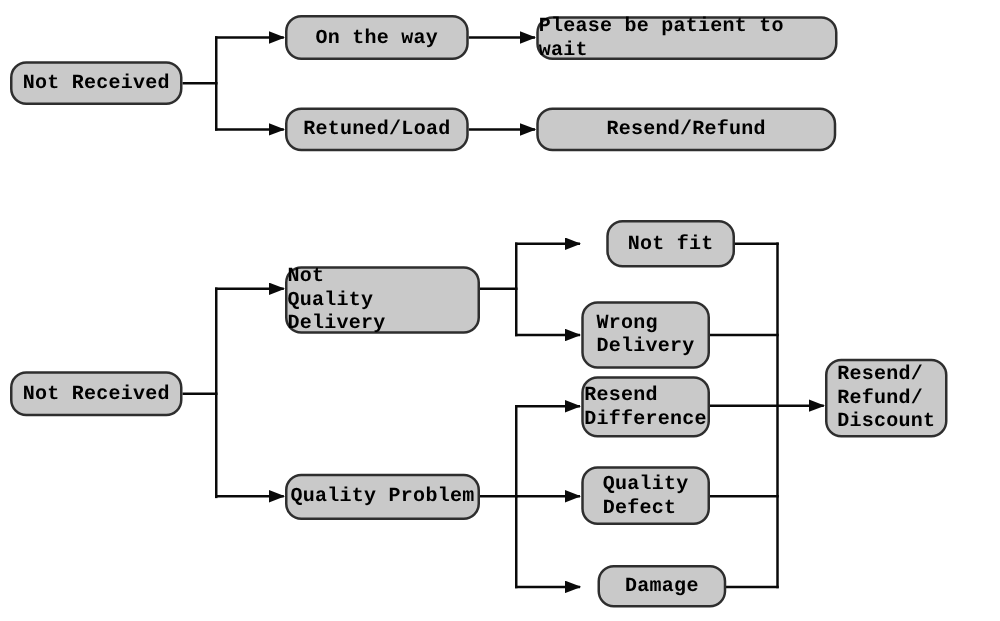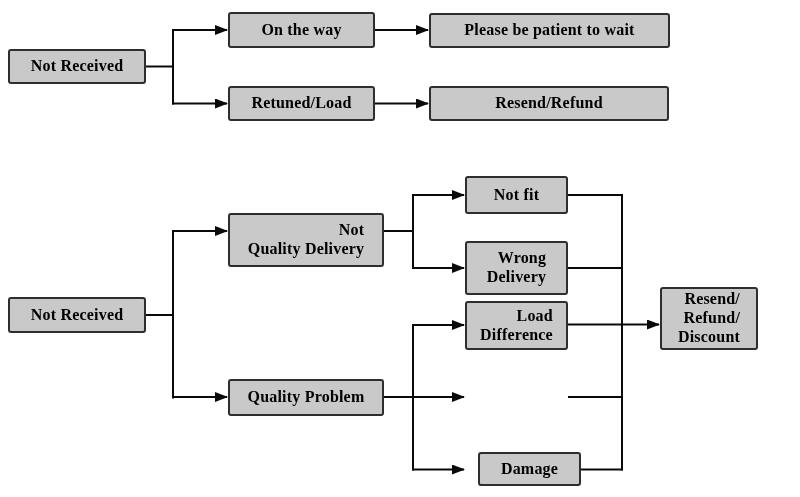--- a/index.html
+++ b/index.html
@@ -29,31 +29,32 @@
     stroke-width:2;
   }
   .wires marker path{
     fill:var(--connector);
     stroke:none;
   }
   .node{
     position:absolute;
     background:var(--node-fill);
     border:2px solid var(--node-border);
-    border-radius:3px;
+    border-radius:13px;
     display:flex;
     align-items:center;
     justify-content:center;
-    text-align:right;
+    text-align:left;
     font-weight:bold;
     font-size:16px;
     line-height:1.17;
     color:var(--text);
     white-space:pre-line;
     letter-spacing:0.2px;
+    font-family:Liberation Mono, monospace;
   }
 </style>
 </head>
 <body>
 
 <div class="stage">
 
   <svg class="wires" viewBox="0 0 800 497" aria-hidden="true">
     <defs>
       <marker id="arrow" markerWidth="13" markerHeight="10" refX="12" refY="5" orient="auto" markerUnits="userSpaceOnUse">
@@ -99,23 +100,25 @@
   <div class="node" style="left:8px;top:49px;width:138px;height:35px">Not Received</div>
   <div class="node" style="left:228px;top:12px;width:147px;height:36px">On the way</div>
   <div class="node" style="left:228px;top:86px;width:147px;height:35px">Retuned/Load</div>
   <div class="node" style="left:429px;top:13px;width:241px;height:35px">Please be patient to wait</div>
   <div class="node" style="left:429px;top:86px;width:240px;height:35px">Resend/Refund</div>
 
   <div class="node" style="left:8px;top:297px;width:138px;height:36px">Not Received</div>
   <div class="node" style="left:228px;top:213px;width:156px;height:54px">Not
 Quality Delivery</div>
   <div class="node" style="left:228px;top:379px;width:156px;height:37px">Quality Problem</div>
-  <div class="node" style="left:465px;top:176px;width:103px;height:38px">Not fit</div>
+  <div class="node" style="left:485px;top:176px;width:103px;height:38px">Not fit</div>
   <div class="node" style="left:465px;top:241px;width:103px;height:54px">Wrong
 Delivery</div>
-  <div class="node" style="left:465px;top:301px;width:103px;height:49px">Load
+  <div class="node" style="left:465px;top:301px;width:103px;height:49px">Resend
 Difference</div>
+  <div class="node" style="left:465px;top:373px;width:103px;height:47px">Quality
+Defect</div>
   <div class="node" style="left:478px;top:452px;width:103px;height:34px">Damage</div>
   <div class="node" style="left:660px;top:287px;width:98px;height:63px">Resend/
 Refund/
 Discount</div>
 
 </div>
 
 </body></html>

